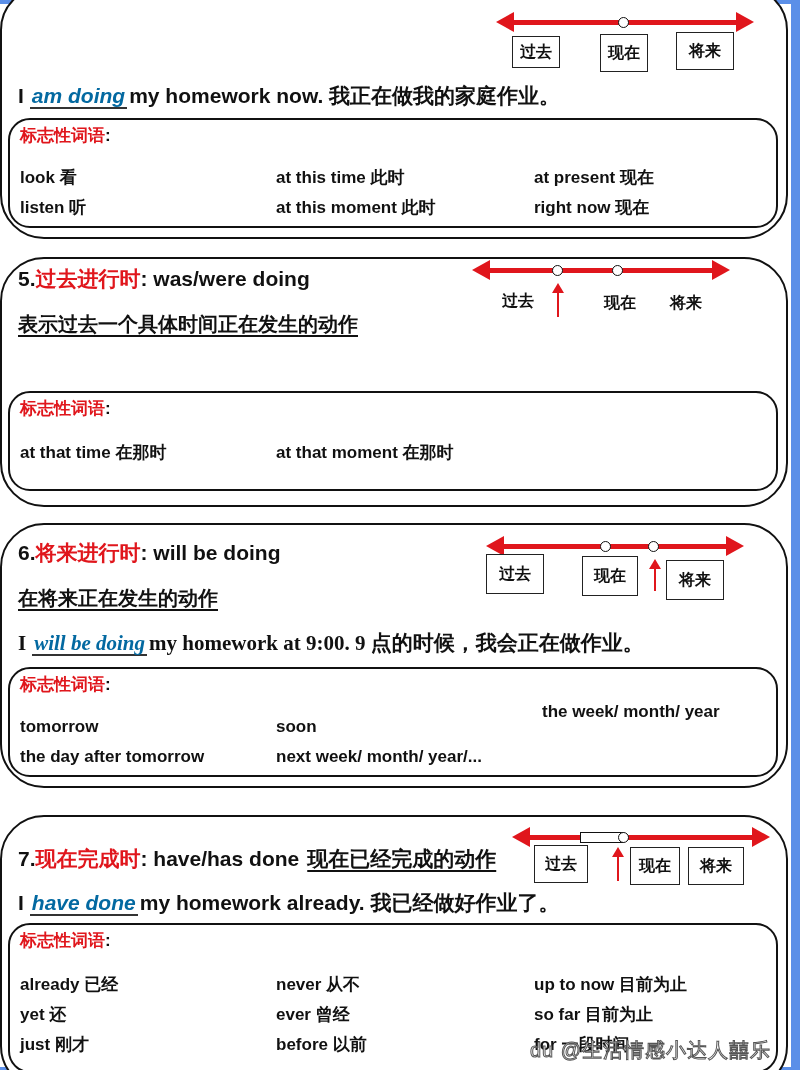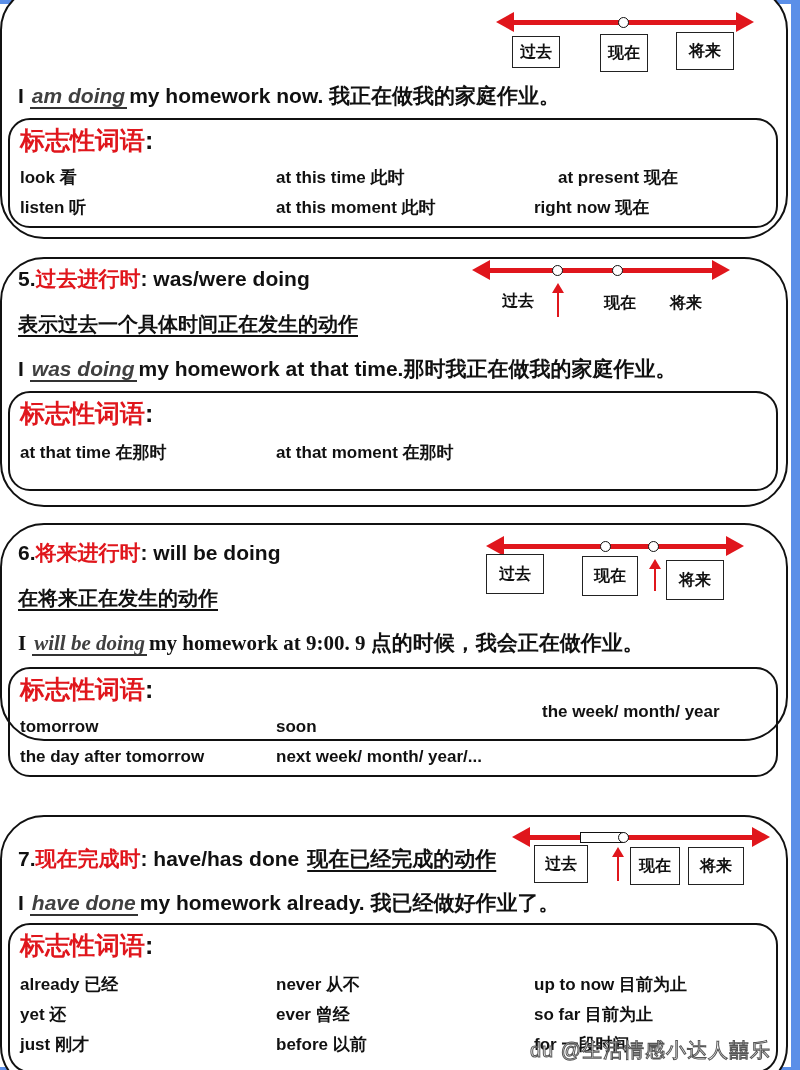--- a/index.html
+++ b/index.html
@@ -21,24 +21,24 @@
   .inner {
     position:absolute; left:6px; width:770px;
     border:2px solid #111; border-radius:22px; box-sizing:border-box;
   }
   .title { position:absolute; left:16px; font-size:21px; font-weight:bold; white-space:nowrap; }
   .title .red { color:#e0161c; }
   .title .ul { text-decoration:underline; text-underline-offset:4px; margin-left:8px; }
   .subtitle { position:absolute; left:16px; font-size:20px; font-weight:bold; text-decoration:underline; text-underline-offset:4px; white-space:nowrap; }
   .example { position:absolute; left:16px; font-size:21px; font-weight:bold; white-space:nowrap; }
   .example .verb {
-    color:#404040; font-style:italic; display:inline-block;
+    color:#0369a1; font-style:italic; display:inline-block;
     border-bottom:2px solid #333; padding:0 2px 0 2px; margin:0 2px 0 6px; line-height:22px;
   }
-  .kw-head { position:absolute; left:10px; top:4px; font-size:25px; font-weight:bold; color:#e0161c; }
+  .kw-head { position:absolute; left:10px; top:4px; font-size:17px; font-weight:bold; color:#e0161c; }
   .kw-head .colon { color:#111; }
   .kw { position:absolute; font-size:17px; font-weight:bold; white-space:nowrap; }
 
   .timeline { position:absolute; }
   .tl-line { position:absolute; height:5px; background:#e0161c; }
   .tl-arrow-l, .tl-arrow-r { position:absolute; width:0; height:0; border-top:10px solid transparent; border-bottom:10px solid transparent; }
   .tl-arrow-l { border-right:18px solid #e0161c; }
   .tl-arrow-r { border-left:18px solid #e0161c; }
   .tl-dot { position:absolute; width:11px; height:11px; border:1.5px solid #111; border-radius:50%; background:#fff; box-sizing:border-box; }
   .tl-box { position:absolute; border:1.5px solid #222; background:#fff; font-size:16px; font-weight:bold; display:flex; align-items:center; justify-content:center; box-sizing:border-box; }
@@ -66,21 +66,21 @@
     <div class="tl-box" style="left:104px;top:20px;width:48px;height:38px;">现在</div>
     <div class="tl-box" style="left:180px;top:18px;width:58px;height:38px;">将来</div>
   </div>
   <div class="example" style="top:94px;">
     <span>I</span><span class="verb">am doing</span><span>my homework now. 我正在做我的家庭作业。</span>
   </div>
   <div class="inner" style="top:130px;height:110px;">
     <div class="kw-head"><span>标志性词语</span><span class="colon">:</span></div>
     <div class="kw" style="left:10px;top:46px;">look 看</div>
     <div class="kw" style="left:266px;top:46px;">at this time 此时</div>
-    <div class="kw" style="left:548px;top:46px;">at present 现在</div>
+    <div class="kw" style="left:524px;top:46px;">at present 现在</div>
     <div class="kw" style="left:10px;top:76px;">listen 听</div>
     <div class="kw" style="left:266px;top:76px;">at this moment 此时</div>
     <div class="kw" style="left:524px;top:76px;">right now 现在</div>
   </div>
 </div>
 
 <div class="card" style="top:257px;height:250px;">
   <div class="title" style="top:6px;">
     <span>5.</span><span class="red">过去进行时</span><span>: was/were doing</span>
   </div>
@@ -89,31 +89,28 @@
     <div class="tl-line" style="left:14px;top:7px;width:236px;"></div>
     <div class="tl-arrow-r" style="left:240px;top:-1px;"></div>
     <div class="tl-dot" style="left:80px;top:4px;"></div>
     <div class="tl-dot" style="left:140px;top:4px;"></div>
     <div class="tl-label" style="left:30px;top:30px;">过去</div>
     <div class="tl-up" style="left:85px;top:30px;height:26px;"></div>
     <div class="tl-label" style="left:132px;top:32px;">现在</div>
     <div class="tl-label" style="left:198px;top:32px;">将来</div>
   </div>
   <div class="subtitle" style="top:52px;">表示过去一个具体时间正在发生的动作</div>
-  <div class="example" style="top:96px;">
-    <span>I</span><span class="verb">was doing</span><span>my homework at that time.那时我正在做我的家庭作业。</span>
-  </div>
   <div class="inner" style="top:132px;height:100px;">
     <div class="kw-head"><span>标志性词语</span><span class="colon">:</span></div>
     <div class="kw" style="left:10px;top:48px;">at that time 在那时</div>
     <div class="kw" style="left:266px;top:48px;">at that moment 在那时</div>
   </div>
 </div>
 
-<div class="card" style="top:523px;height:218px;">
+<div class="card" style="top:523px;height:265px;">
   <div class="title" style="top:14px;">
     <span>6.</span><span class="red">将来进行时</span><span>: will be doing</span>
   </div>
   <div class="timeline" style="left:484px;top:14px;width:260px;height:70px;">
     <div class="tl-arrow-l" style="left:0;top:-3px;"></div>
     <div class="tl-line" style="left:14px;top:5px;width:236px;"></div>
     <div class="tl-arrow-r" style="left:240px;top:-3px;"></div>
     <div class="tl-dot" style="left:114px;top:2px;"></div>
     <div class="tl-dot" style="left:162px;top:2px;"></div>
     <div class="tl-box" style="left:0;top:15px;width:58px;height:40px;">过去</div>

